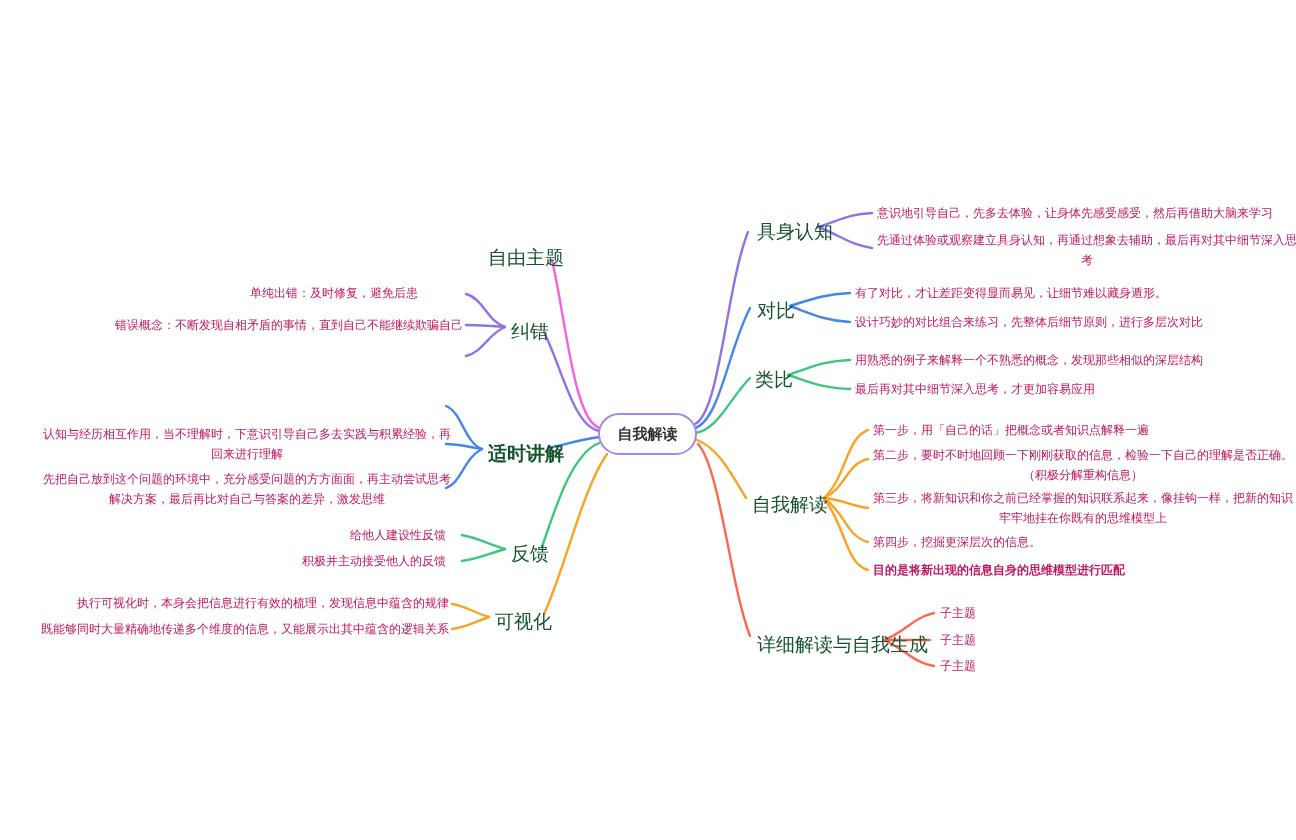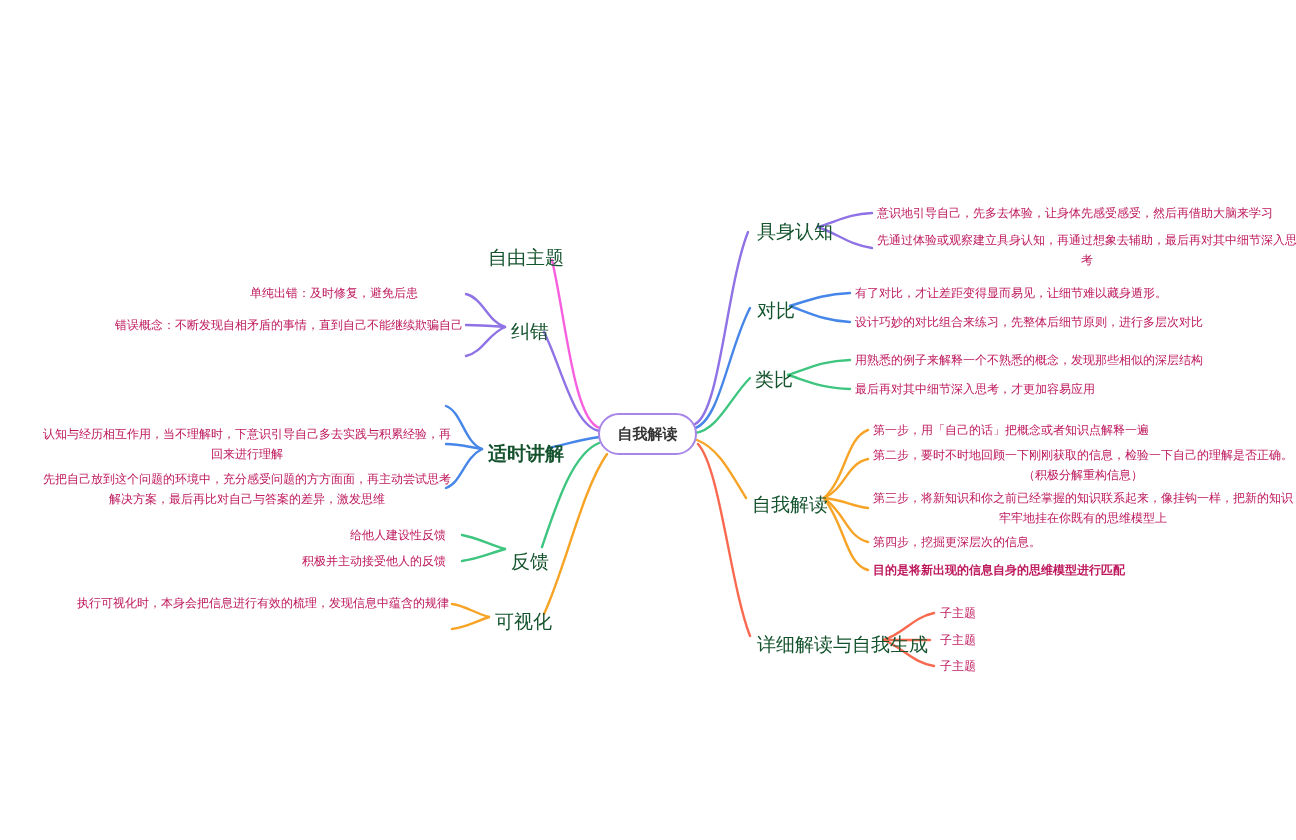--- a/index.html
+++ b/index.html
@@ -75,33 +75,34 @@
     <path d="M 884 640 C 906 632 912 618 934 613" stroke="#f9694f"></path>
     <path d="M 884 640 C 906 640 912 640 930 640" stroke="#f9694f"></path>
     <path d="M 884 640 C 906 650 912 662 934 666" stroke="#f9694f"></path>
   </svg>
 
   <div class="root-node">自我解读</div>
 
   <div class="branch-label" style="left:488px;top:245px;">自由主题</div>
   <div class="branch-label" style="left:511px;top:319px;">纠错</div>
   <div class="branch-label" style="left:488px;top:441px;font-weight:bold;">适时讲解</div>
-  <div class="branch-label" style="left:511px;top:541px;margin-top:8px;">反馈</div>
+  <div class="branch-label" style="left:511px;top:541px;">反馈</div>
   <div class="branch-label" style="left:495px;top:609px;">可视化</div>
 
   <div class="leaf r" style="right:878px;top:283px;">单纯出错：及时修复，避免后患</div>
   <div class="leaf r" style="right:833px;top:315px;">错误概念：不断发现自相矛盾的事情，直到自己不能继续欺骗自己</div>
 
   <div class="leaf wrap" style="right:841px;top:424px;width:416px;">认知与经历相互作用，当不理解时，下意识引导自己多去实践与积累经验，再回来进行理解</div>
   <div class="leaf wrap" style="right:841px;top:469px;width:416px;">先把自己放到这个问题的环境中，充分感受问题的方方面面，再主动尝试思考解决方案，最后再比对自己与答案的差异，激发思维</div>
 
   <div class="leaf r" style="right:850px;top:525px;">给他人建设性反馈</div>
   <div class="leaf r" style="right:850px;top:551px;">积极并主动接受他人的反馈</div>
 
   <div class="leaf r" style="right:847px;top:593px;">执行可视化时，本身会把信息进行有效的梳理，发现信息中蕴含的规律</div>
+  <div class="leaf r" style="right:847px;top:619px;">既能够同时大量精确地传递多个维度的信息，又能展示出其中蕴含的逻辑关系</div>
 
   <div class="branch-label" style="left:757px;top:219px;">具身认知</div>
   <div class="branch-label" style="left:757px;top:298px;">对比</div>
   <div class="branch-label" style="left:755px;top:367px;">类比</div>
   <div class="branch-label" style="left:752px;top:492px;">自我解读</div>
   <div class="branch-label" style="left:757px;top:632px;">详细解读与自我生成</div>
 
   <div class="leaf" style="left:877px;top:203px;">意识地引导自己，先多去体验，让身体先感受感受，然后再借助大脑来学习</div>
   <div class="leaf wrap" style="left:877px;top:230px;width:420px;">先通过体验或观察建立具身认知，再通过想象去辅助，最后再对其中细节深入思考</div>
 

